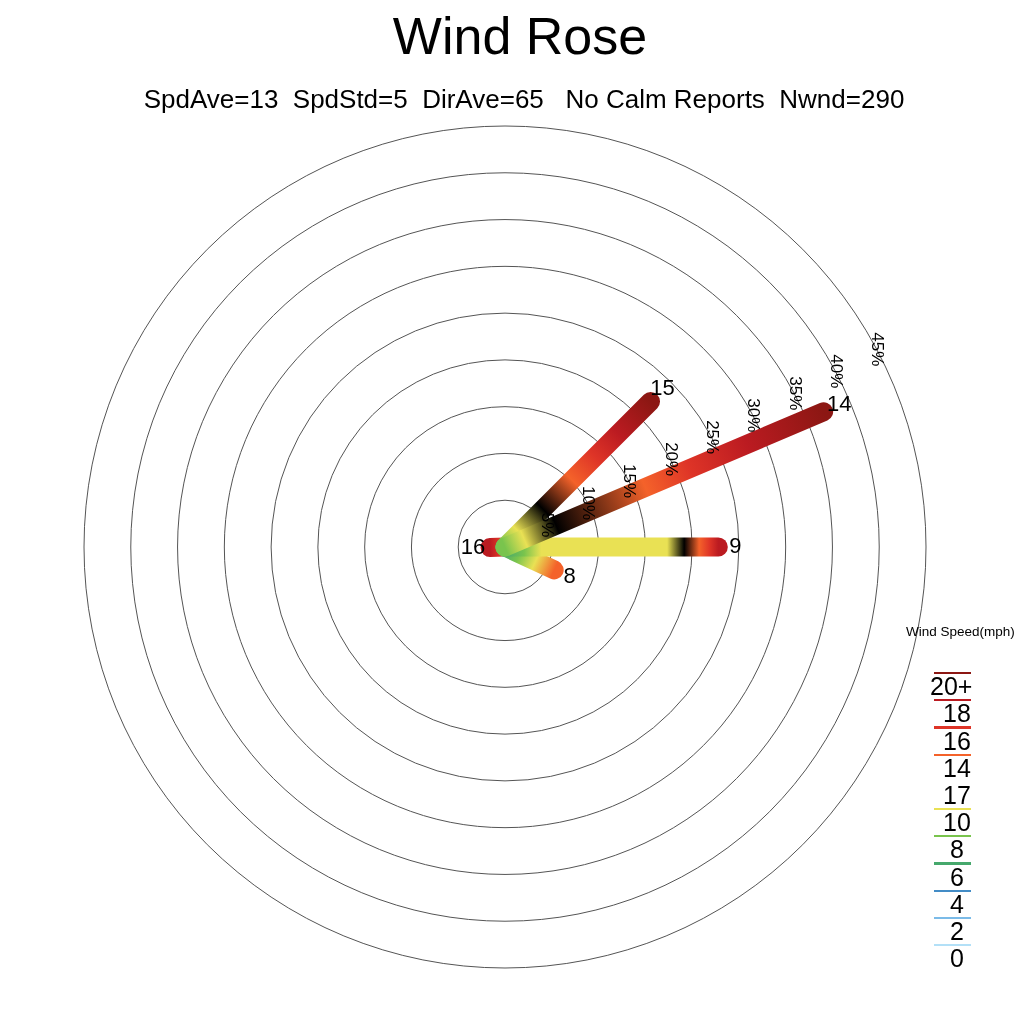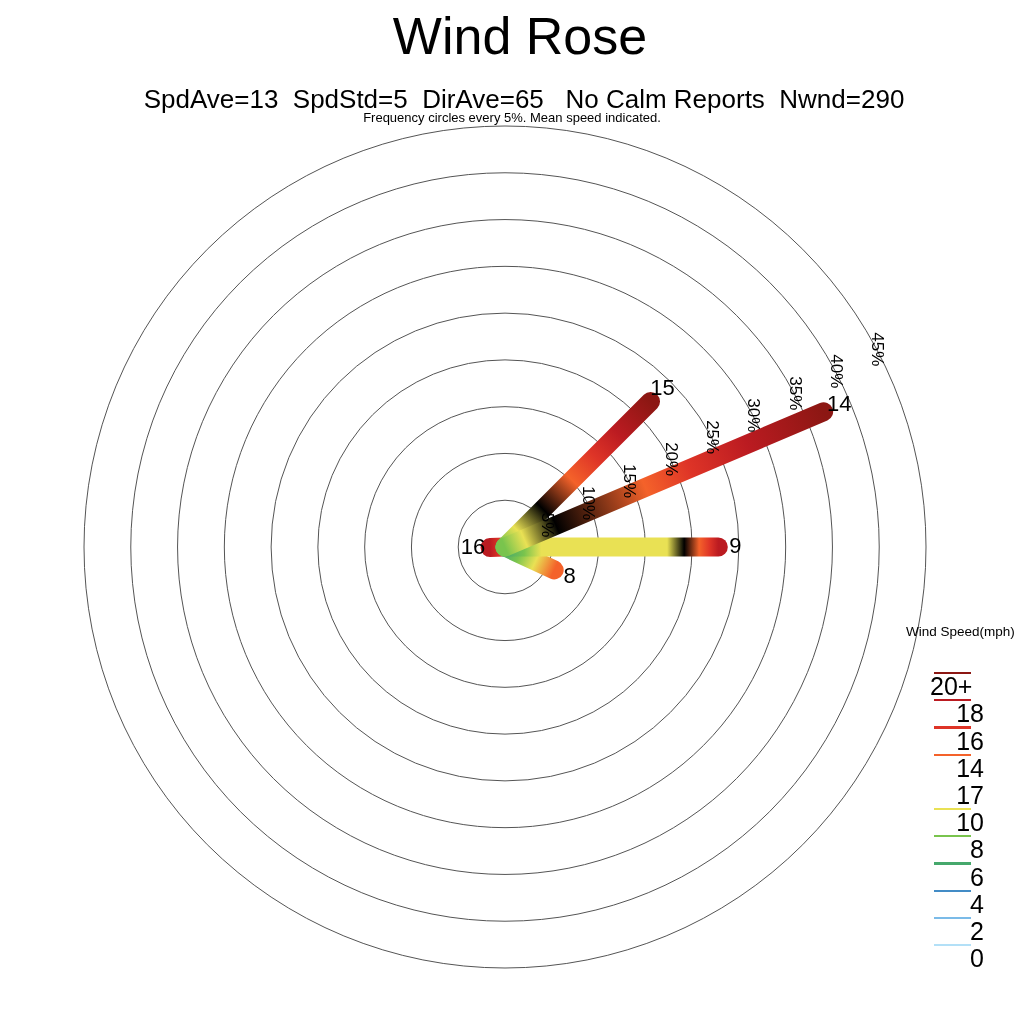--- a/index.html
+++ b/index.html
@@ -17,30 +17,29 @@
 
   #rose{position:absolute;left:0;top:0;}
 
   #legend{position:absolute;left:902px;top:600px;width:122px;margin-top:24px;}
   #legend-title{font-size:13.5px;white-space:nowrap;margin-left:4px;}
   #legend-body{position:absolute;left:18px;top:48px;}
   .lg-row{display:flex;align-items:center;height:27.2px;flex-direction:column;}
   .lg-swatch{width:37px;height:27.2px;display:block;}
   .lg-label{font-size:25px;line-height:1;margin-left:10px;width:54px;
             text-align:left;white-space:nowrap;}
-  .lg-label.narrow{text-align:right;width:54px;margin-left:10px;}
+  .lg-label.narrow{text-align:center;width:54px;margin-left:10px;}
 </style>
 </head>
 <body>
 
 <div id="stage">
 
   <div id="title">Wind Rose</div>
   <div id="statline">SpdAve=13  SpdStd=5  DirAve=65   No Calm Reports  Nwnd=290</div>
-  <div id="subnote">Frequency circles every 5%. Mean speed indicated.</div>
 
   <svg id="rose" width="1024" height="1024" viewBox="0 0 1024 1024">
     <defs id="rose-defs">
         <linearGradient id="petgrad0" gradientUnits="userSpaceOnUse" x1="505" y1="547" x2="490.0402297537764" y2="547.5224066884178">
           <stop offset="0%" stop-color="#46a86c"></stop>
           <stop offset="38%" stop-color="#de3427"></stop>
           <stop offset="100%" stop-color="#bb1b21"></stop>
         </linearGradient>
         <linearGradient id="petgrad1" gradientUnits="userSpaceOnUse" x1="505" y1="547" x2="554.1782745419132" y2="569.9322060337431">
           <stop offset="0%" stop-color="#46a86c"></stop>

